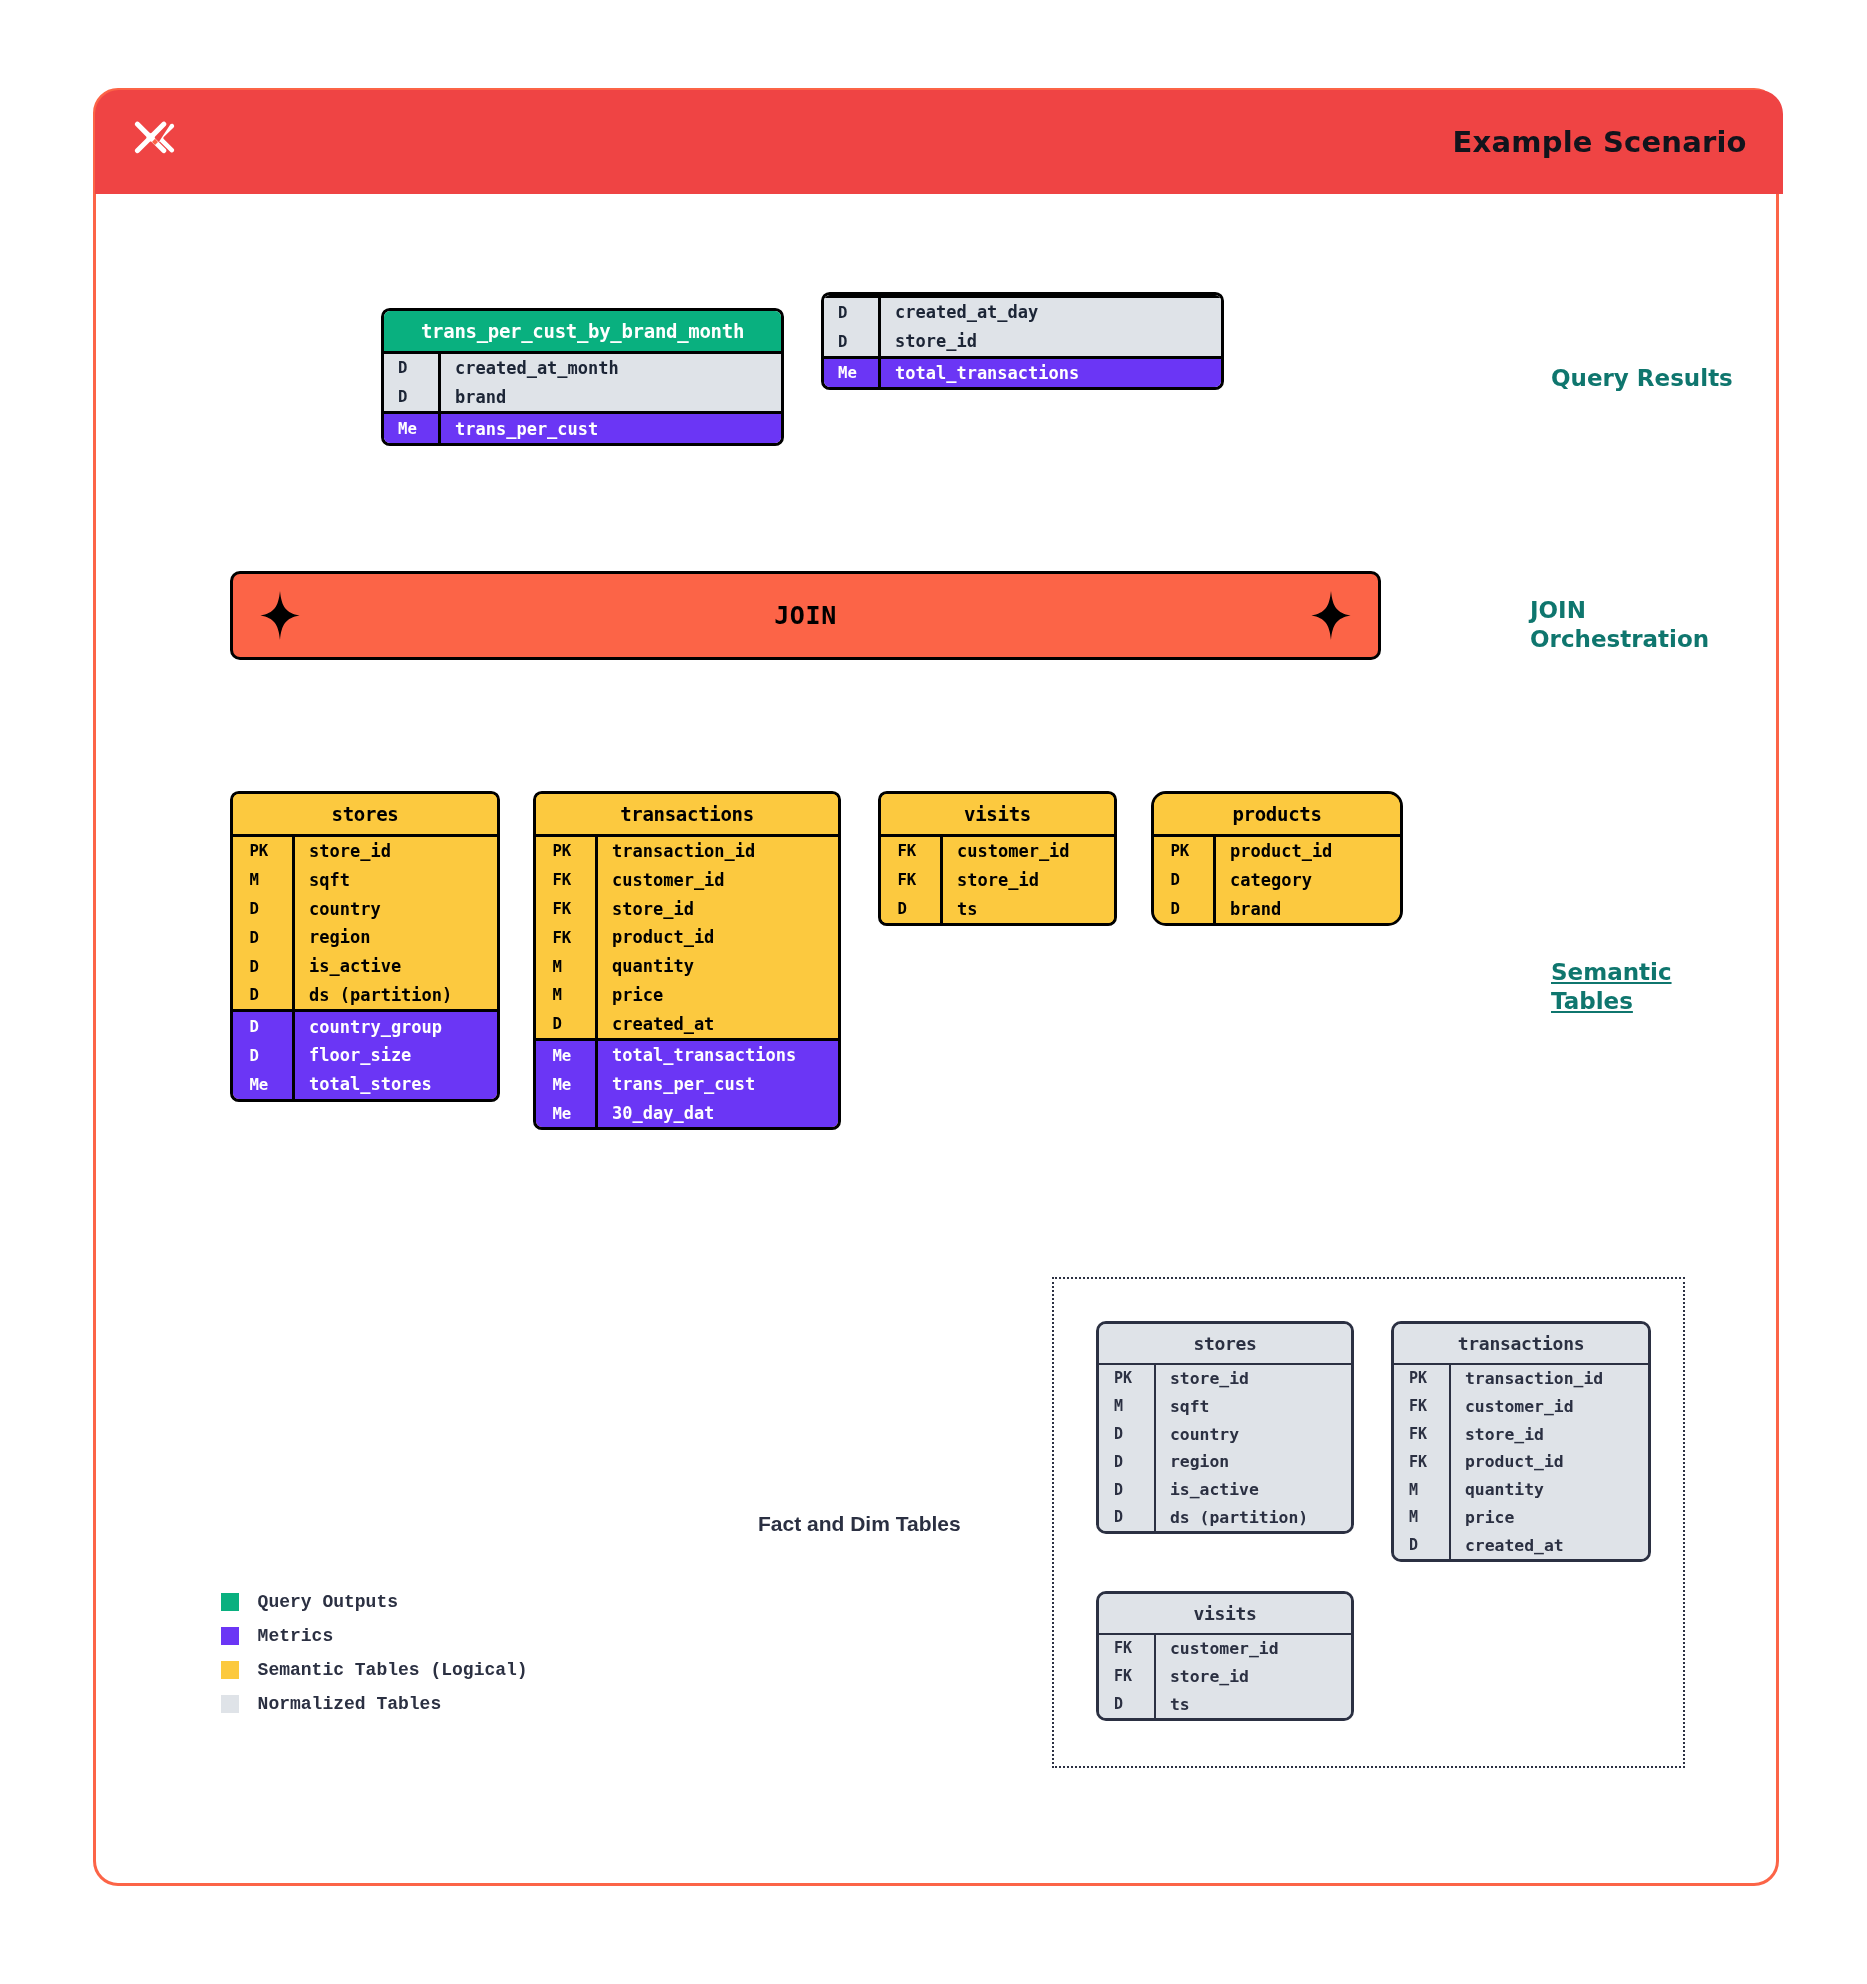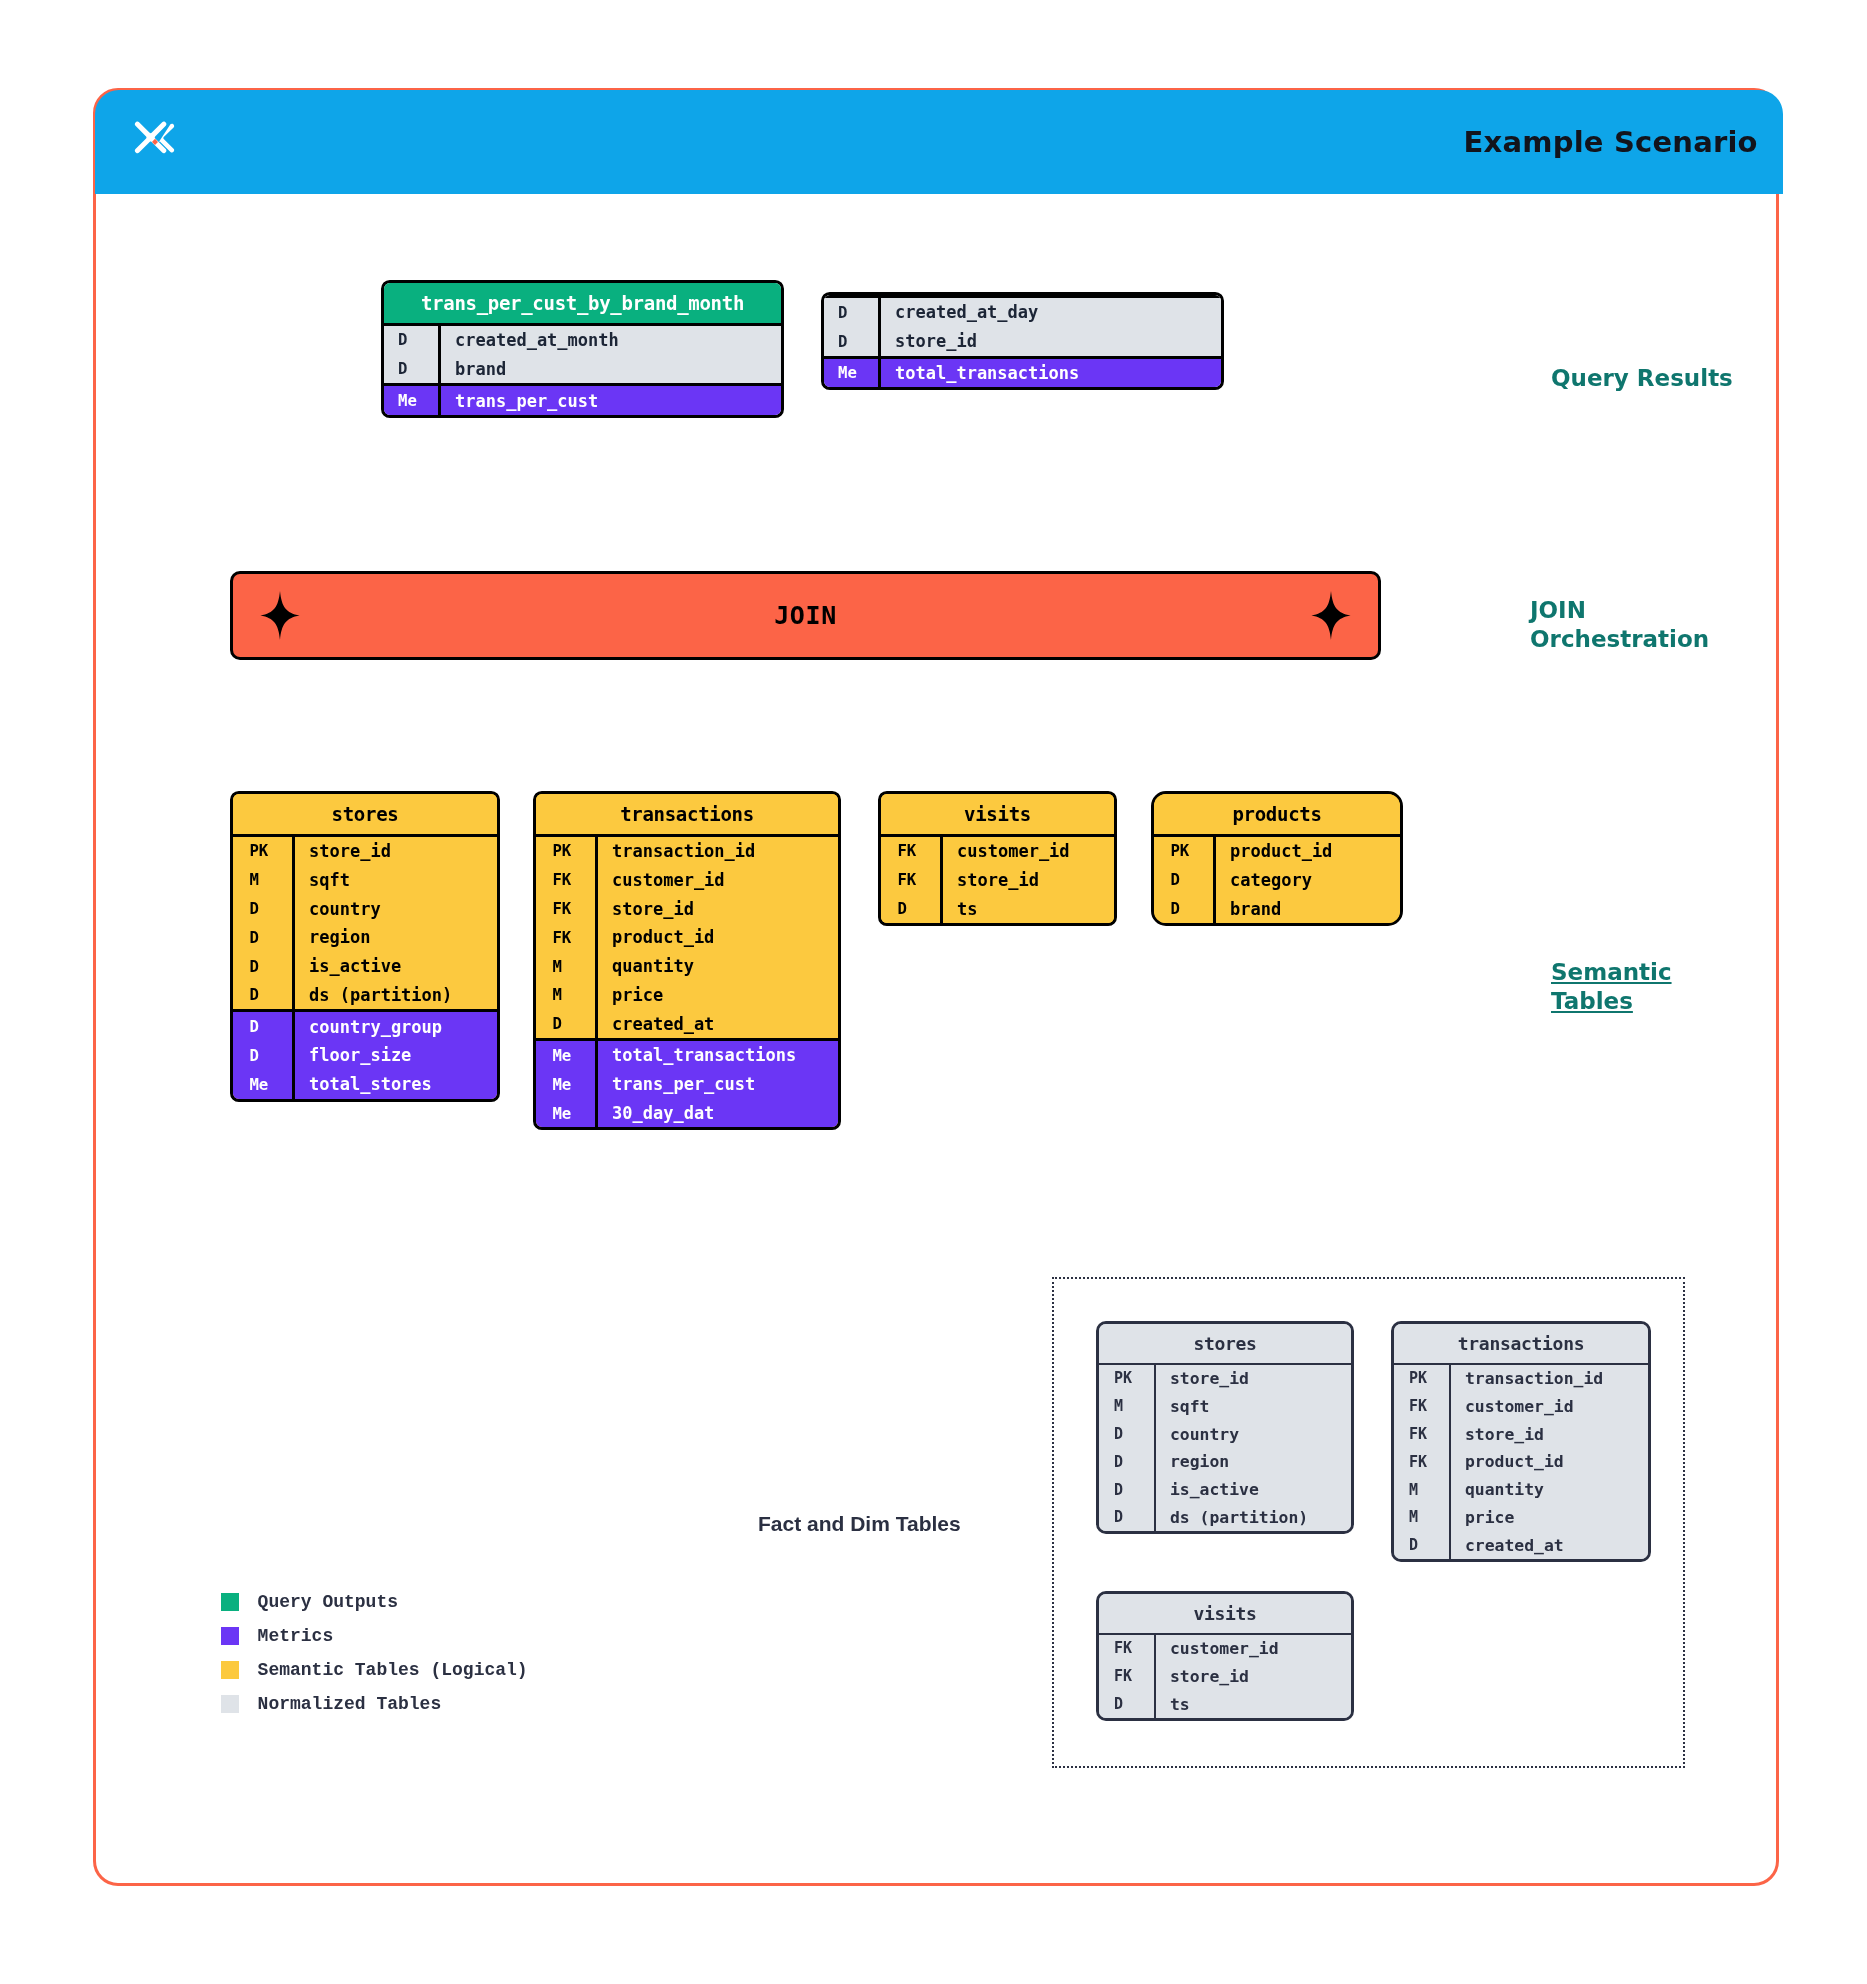--- a/index.html
+++ b/index.html
@@ -17,25 +17,25 @@
     left: 93px; top: 88px;
     width: 1686px; height: 1798px;
     border: 3.1px solid #fc6447;
     border-radius: 25px;
     background: #ffffff;
   }
   .card-header {
     position: absolute;
     left: -1.3px; top: -1.3px;
     width: 1688px; height: 104px;
-    background: #0ea5e9;
+    background: #ef4444;
     border-radius: 24px 24px 0 0;
     display: flex; align-items: center;
     justify-content: space-between;
-    padding: 0 25px 0 33px;
+    padding: 0 36px 0 33px;
   }
   .logo-icon { width: 54px; height: 54px; display:block; }
   .header-title {
     font-family: "DejaVu Sans", sans-serif;
     font-weight: bold;
     font-size: 29px;
     color: #12141c;
     letter-spacing: 0.2px;
   }
 
@@ -204,21 +204,21 @@
           c-1-1-1-2.6,0-3.6l19.6-19.6c4.1-4.1-2.5-10.7-6.6-6.6L43.7,33.1c-1,1-2.6,1-3.6,0L20.5,13.5z
           M83.4,26.8 66.1,44.1"></path>
         <path fill="#ffffff" d="M78.6,17.3c3.6-3.6,9.4,2.2,5.8,5.8L66.2,40.9c-1,1-1,2.6,0,3.6l18.2,18.2
           c3.6,3.6-2.2,9.4-5.8,5.8L60.4,50.3c-1-1-2.6-1-3.6,0"></path>
         <path fill="#fc6447" d="M50,44.2l5.6,5.6L50,55.4l-5.6-5.6L50,44.2z"></path>
       </svg>
       <div class="header-title">Example Scenario</div>
     </div>
   </div>
 
-  <div class="tbl green" id="qr0" style="left:381px; top:280px; width:403px;">
+  <div class="tbl green" id="qr0" style="left:381px; top:308px; width:403px;">
     <div class="thead">trans_per_cust_by_brand_month</div>
     <div class="tsec sec-dim">
       <div class="trow">
         <span class="tkey">D</span>
         <span class="tval">created_at_month</span>
       </div>
       <div class="trow">
         <span class="tkey">D</span>
         <span class="tval">brand</span>
       </div>

